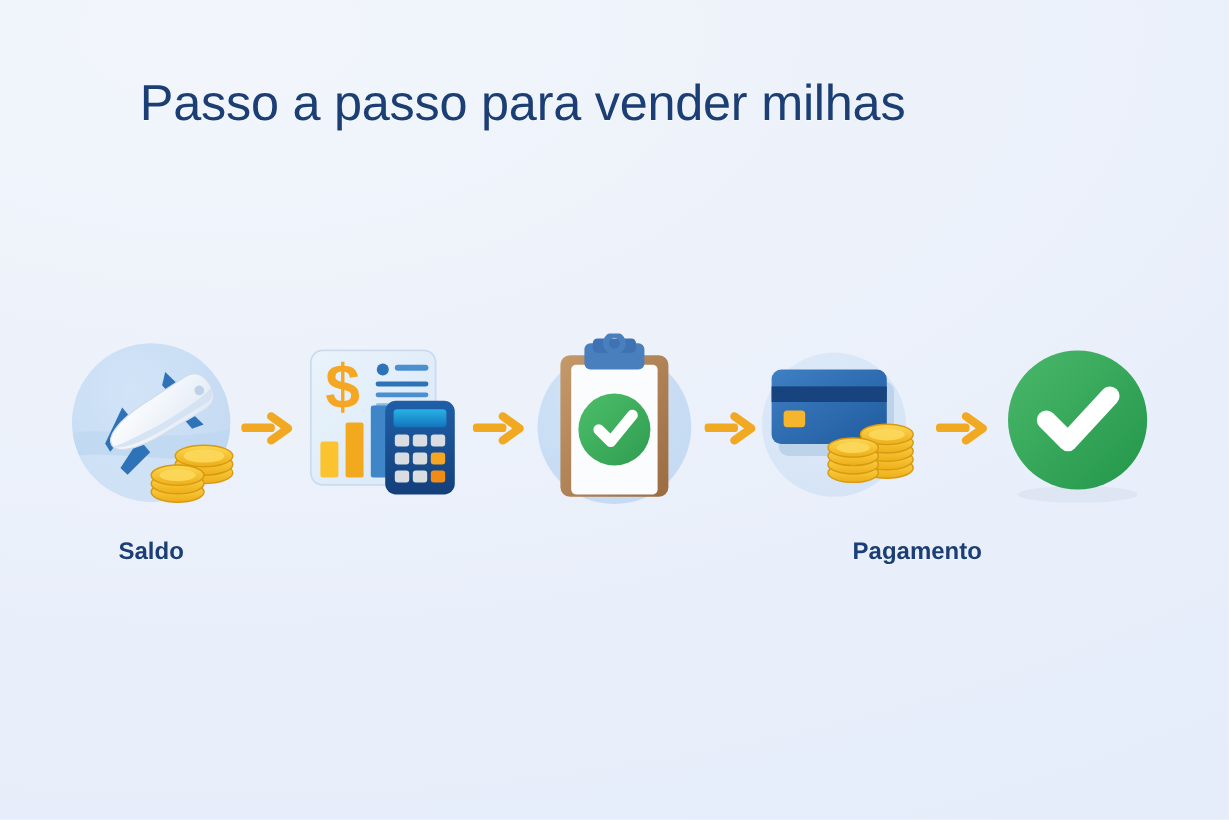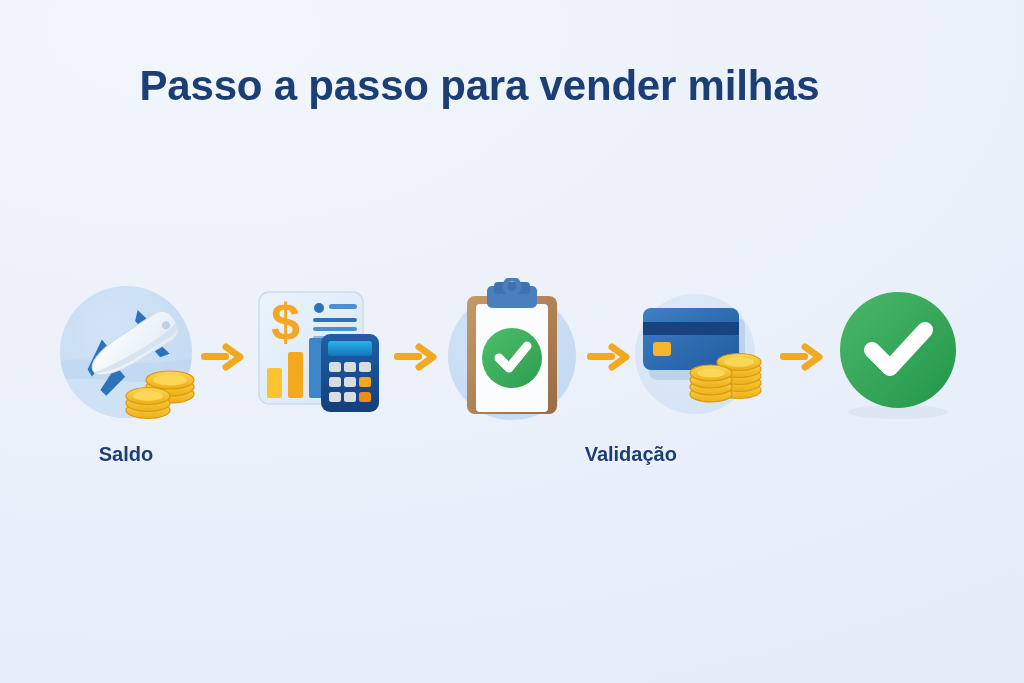--- a/index.html
+++ b/index.html
@@ -23,26 +23,25 @@
   }
 
   
   #title {
     position: absolute;
     left: 0;
     top: 62px;
     width: 871px;
     text-align: center;
     font-size: 42px;
-    font-weight: bold;
+    font-weight: normal;
     letter-spacing: -0.2px;
     color: #1b3f75;
     text-shadow: 0 1px 0 rgba(255,255,255,0.55);
     white-space: nowrap;
-    margin-left: 44px;
   }
 
   
   #steps {
     position: absolute;
     left: 52px;
     top: 278px;
     width: 920px;
     height: 152px;
     display: flex;
@@ -72,21 +71,21 @@
   }
 
   
   #labels {
     position: absolute;
     left: 52px;
     top: 443px;
     width: 920px;
     height: 34px;
     display: flex;
-    align-items: flex-start;
+    align-items: center;
     justify-content: space-between;
   }
   .label {
     flex: 0 0 148px;
     width: 148px;
     text-align: center;
     font-size: 20px;
     font-weight: bold;
     color: #1b3f75;
     white-space: nowrap;
@@ -298,18 +297,18 @@
         <path d="M48 72 L66 90 L101 52" fill="none" stroke="#ffffff" stroke-width="16" stroke-linecap="round" stroke-linejoin="round"></path>
       </svg>
     </div>
 
   </div>
 
   <div id="labels">
     <div class="label">Saldo</div>
     <div class="label-gap"></div>
     <div class="label-gap"></div>
-    <div class="label">Validação</div>
     <div class="label-gap"></div>
+    <div class="label">Pagamento</div>
     <div class="label-gap"></div>
   </div>
 
 </div>
 
 </body></html>

